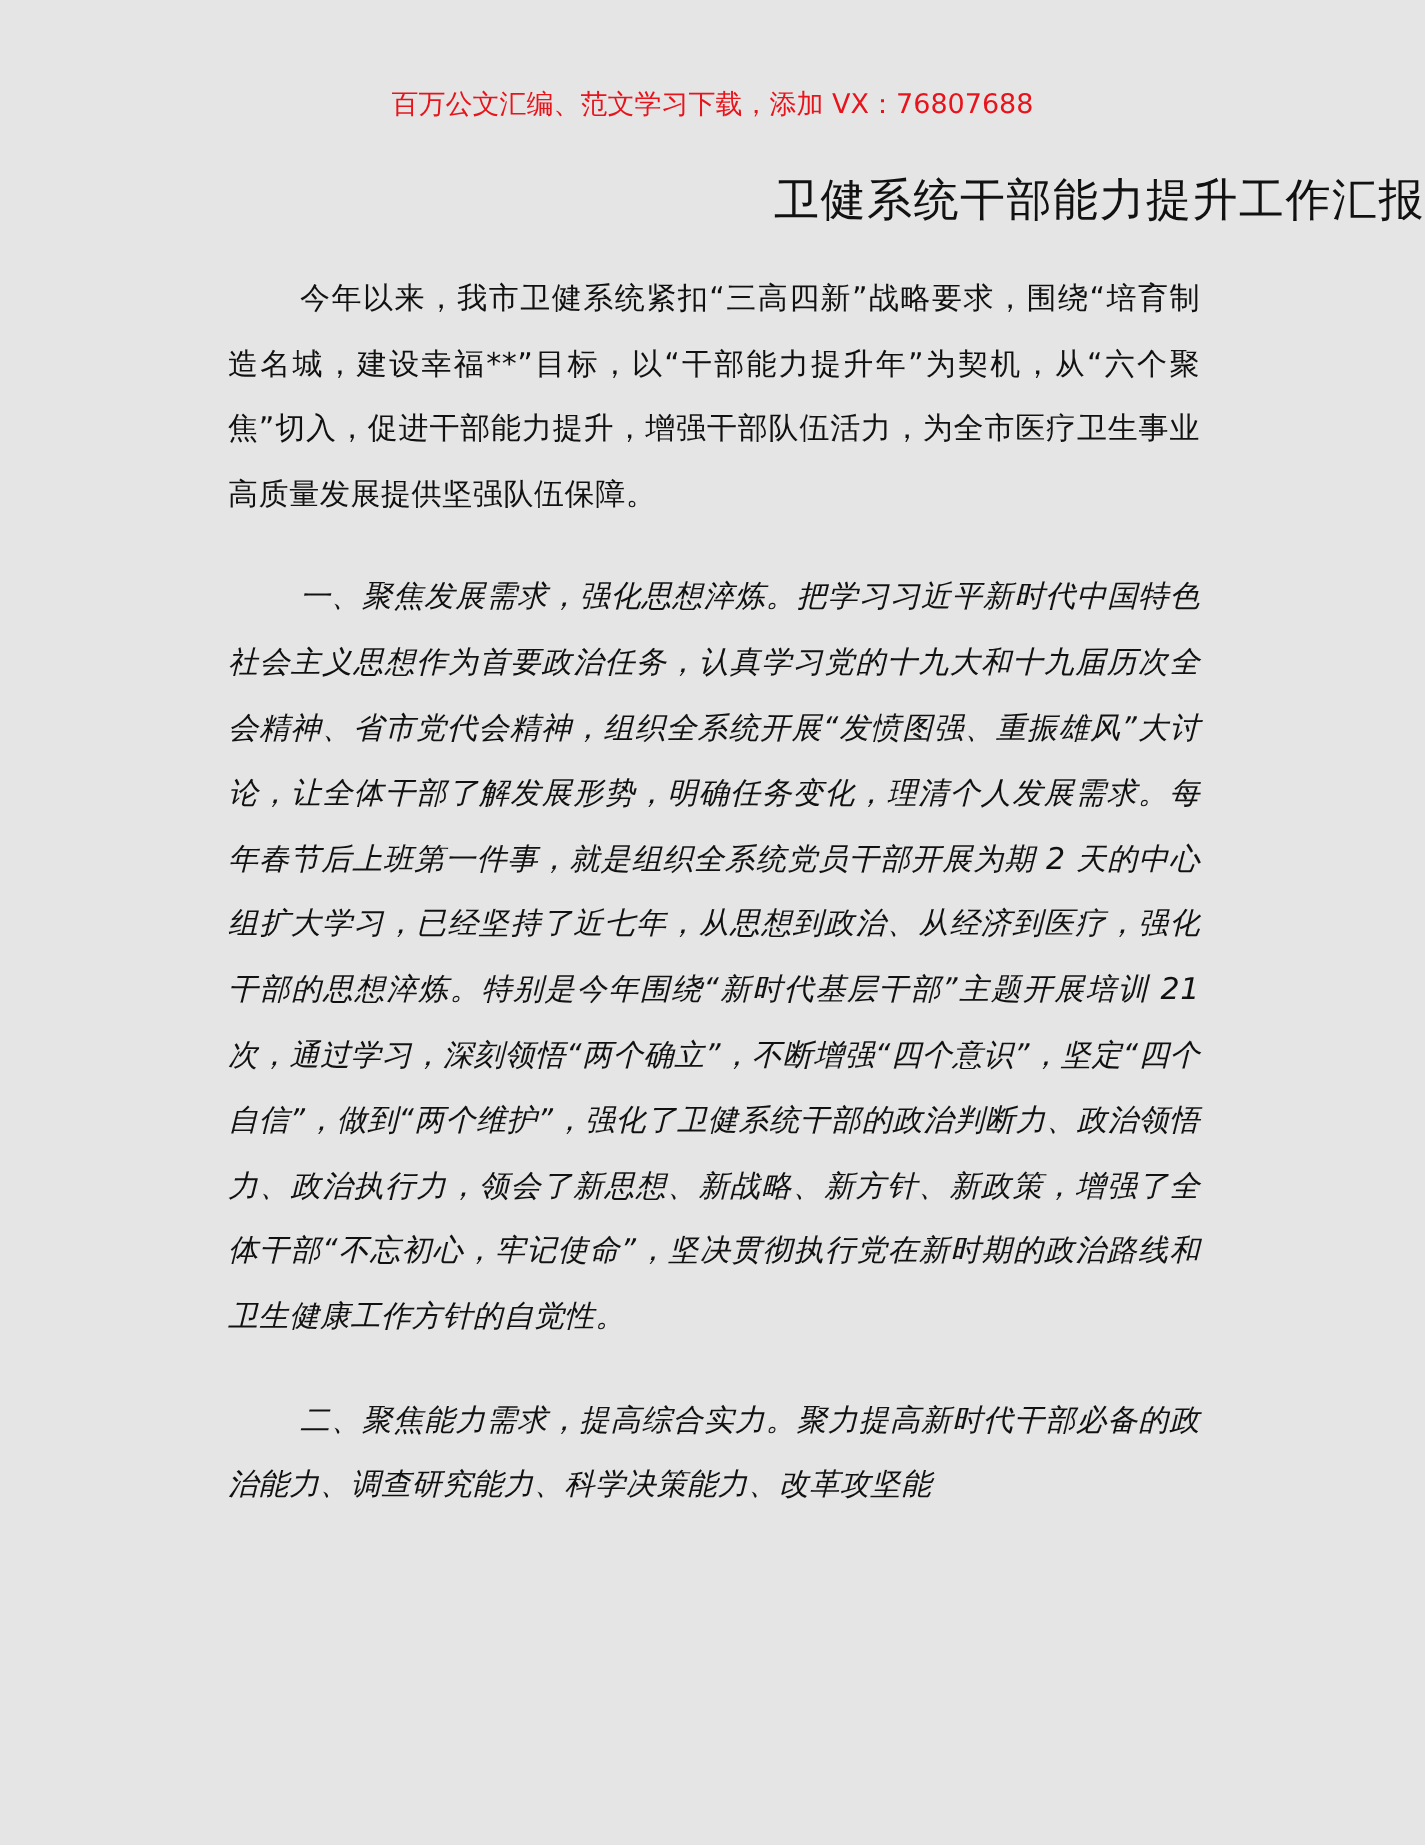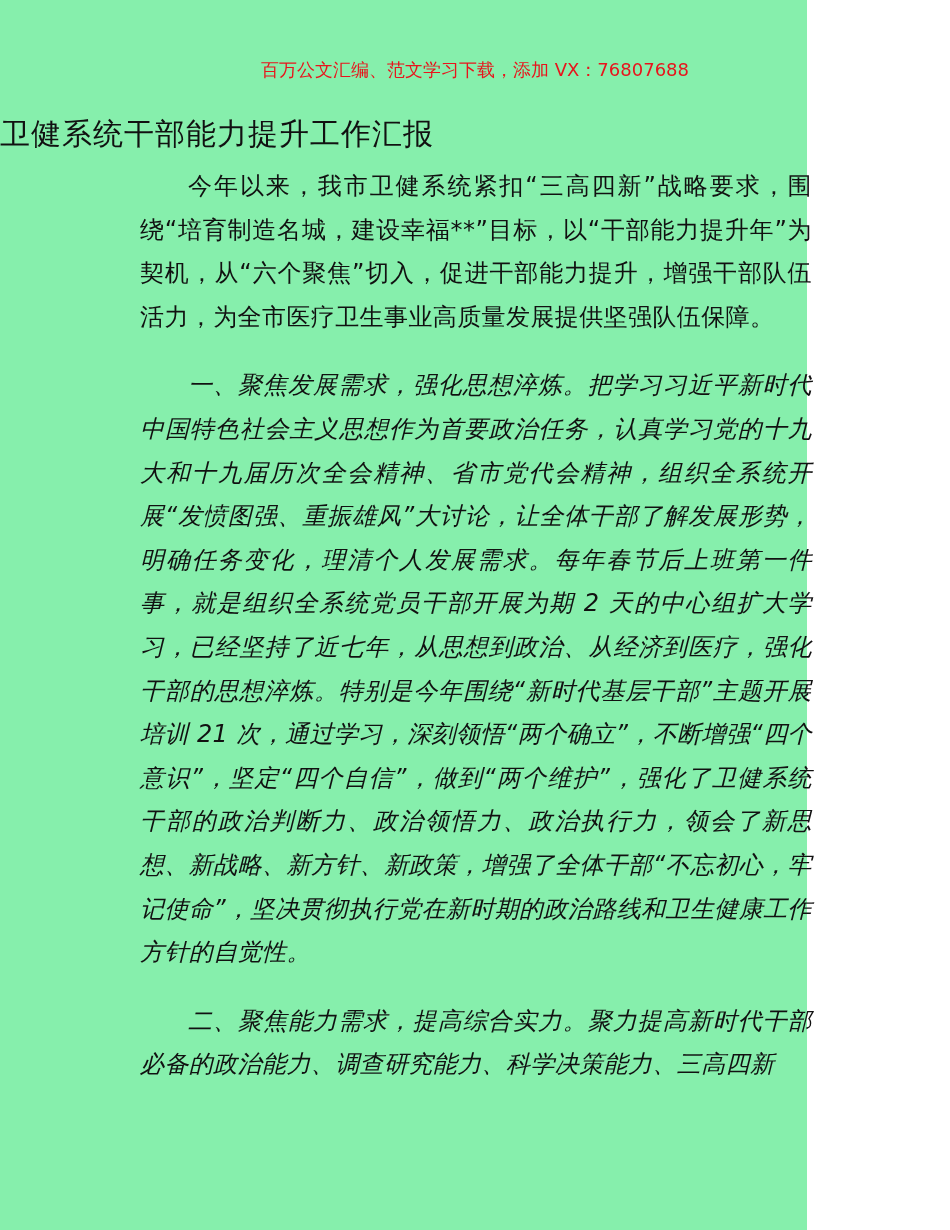--- a/index.html
+++ b/index.html
@@ -11,70 +11,70 @@
     width: 950px;
     height: 1230px;
     position: relative;
     overflow: hidden;
     font-family: "DejaVu Sans", "Liberation Sans", sans-serif;
     color: #111111;
   }
   .page {
     position: absolute;
     left: 0; top: 0;
-    width: 807px;
+    width: 950px;
     height: 1230px;
-    background: #86efac;
+    background: #e5e5e5;
   }
   .header-banner {
     position: absolute;
     top: 56px;
     left: 0;
     width: 950px;
     text-align: center;
     font-size: 18px;
     color: #e8141c;
     letter-spacing: 0px;
     line-height: 28px;
   }
   .doc-title {
     position: absolute;
     top: 112px;
     left: 0;
     width: 950px;
-    text-align: left;
+    text-align: right;
     font-size: 30px;
     line-height: 44px;
     color: #111111;
     letter-spacing: 1px;
   }
   .body-text {
     position: absolute;
     left: 140px;
     top: 165px;
     width: 672px;
   }
   .para {
-    margin: 0;
-    font-size: 24px;
+    margin: 12px;
+    font-size: 20px;
     line-height: 43.6px;
     text-indent: 48px;
     text-align: justify;
     letter-spacing: 0.4px;
     color: #111111;
   }
   .para + .para {
     margin-top: 25px;
     font-style: italic;
   }
 </style>
 </head>
 <body>
 
 <div class="page">
   <div class="header-banner">百万公文汇编、范文学习下载，添加 VX：76807688</div>
   <div class="doc-title">卫健系统干部能力提升工作汇报</div>
   <div class="body-text">
     <p class="para">今年以来，我市卫健系统紧扣“三高四新”战略要求，围绕“培育制造名城，建设幸福**”目标，以“干部能力提升年”为契机，从“六个聚焦”切入，促进干部能力提升，增强干部队伍活力，为全市医疗卫生事业高质量发展提供坚强队伍保障。</p>
     <p class="para">一、聚焦发展需求，强化思想淬炼。把学习习近平新时代中国特色社会主义思想作为首要政治任务，认真学习党的十九大和十九届历次全会精神、省市党代会精神，组织全系统开展“发愤图强、重振雄风”大讨论，让全体干部了解发展形势，明确任务变化，理清个人发展需求。每年春节后上班第一件事，就是组织全系统党员干部开展为期 2 天的中心组扩大学习，已经坚持了近七年，从思想到政治、从经济到医疗，强化干部的思想淬炼。特别是今年围绕“新时代基层干部”主题开展培训 21 次，通过学习，深刻领悟“两个确立”，不断增强“四个意识”，坚定“四个自信”，做到“两个维护”，强化了卫健系统干部的政治判断力、政治领悟力、政治执行力，领会了新思想、新战略、新方针、新政策，增强了全体干部“不忘初心，牢记使命”，坚决贯彻执行党在新时期的政治路线和卫生健康工作方针的自觉性。</p>
-    <p class="para">二、聚焦能力需求，提高综合实力。聚力提高新时代干部必备的政治能力、调查研究能力、科学决策能力、三高四新</p>
+    <p class="para">二、聚焦能力需求，提高综合实力。聚力提高新时代干部必备的政治能力、调查研究能力、科学决策能力、改革攻坚能</p>
   </div>
 </div>
 
 </body></html>

